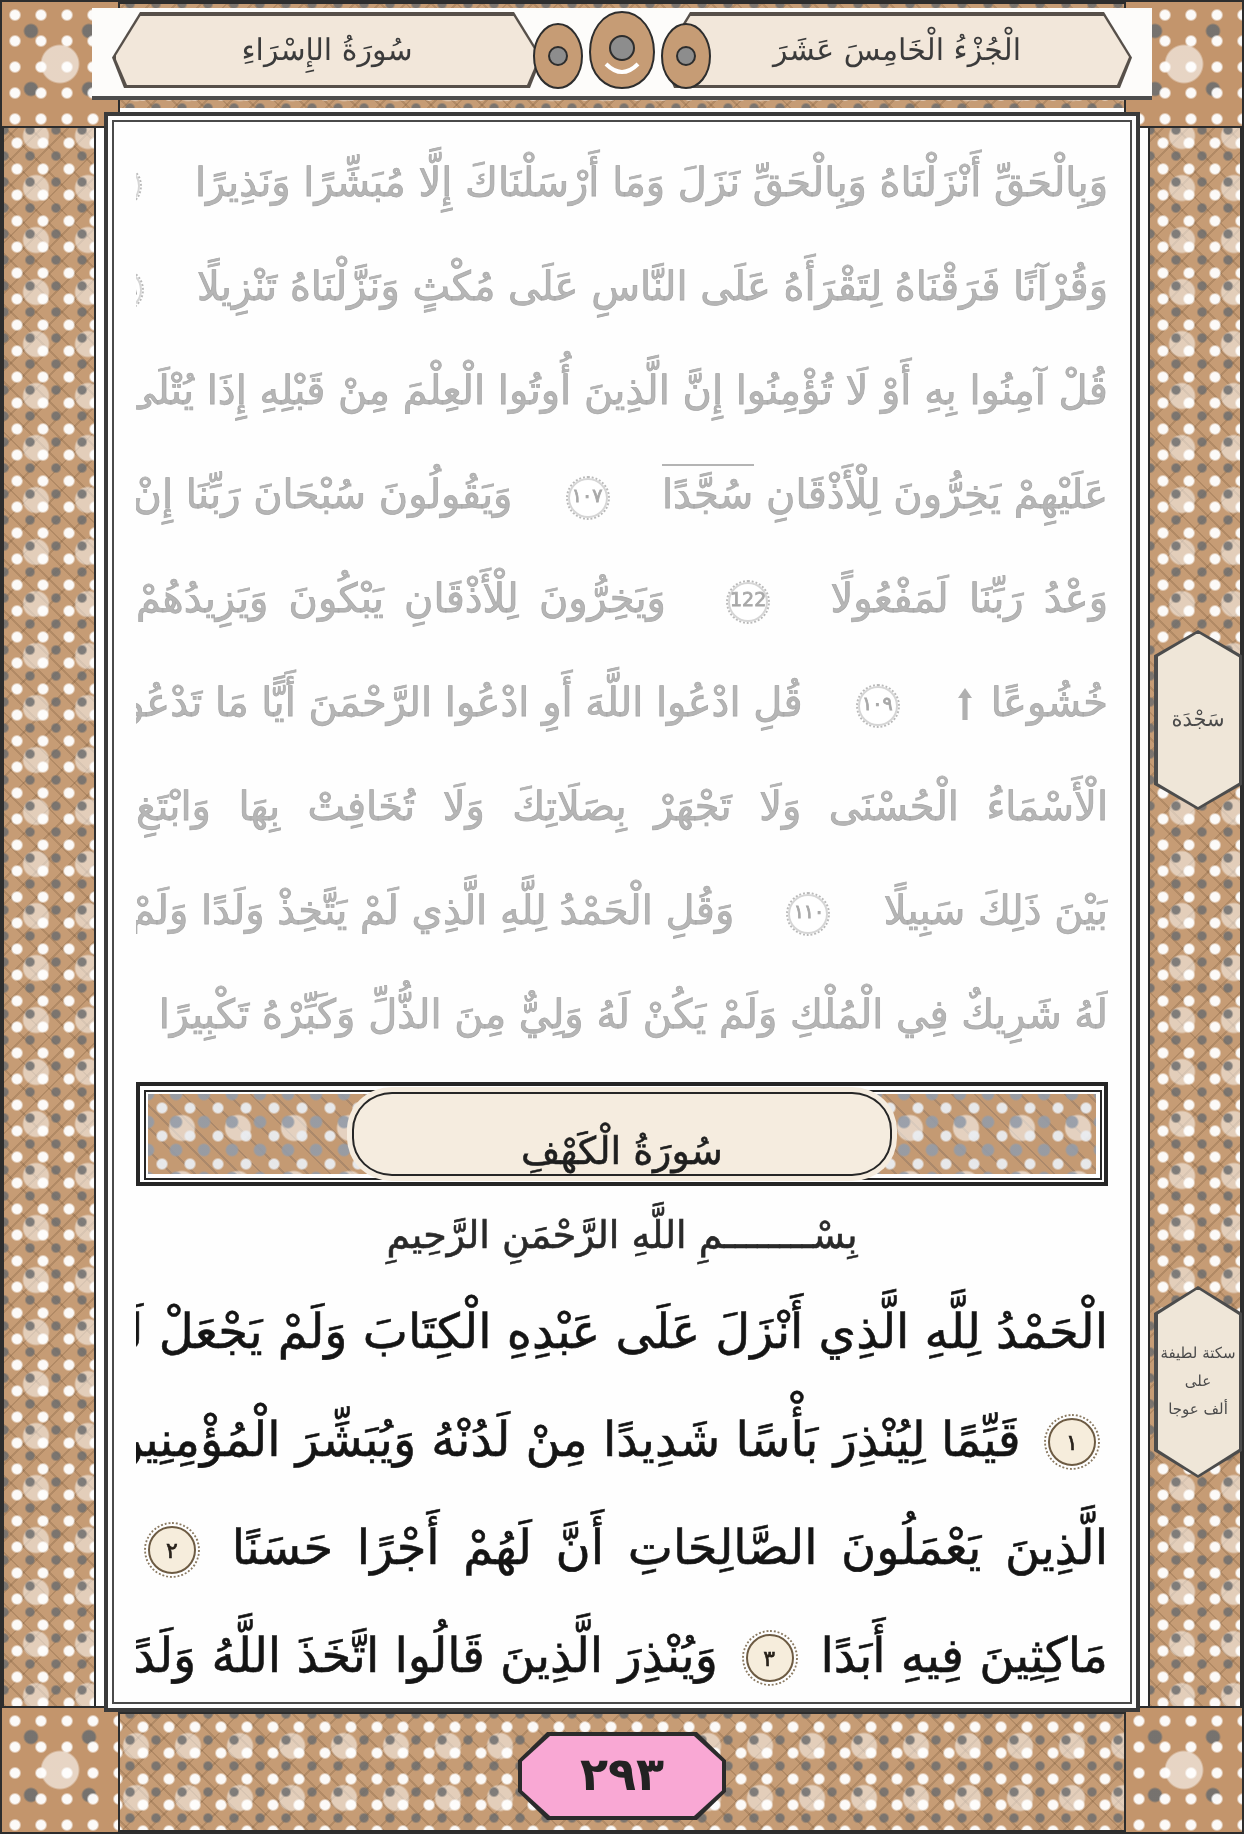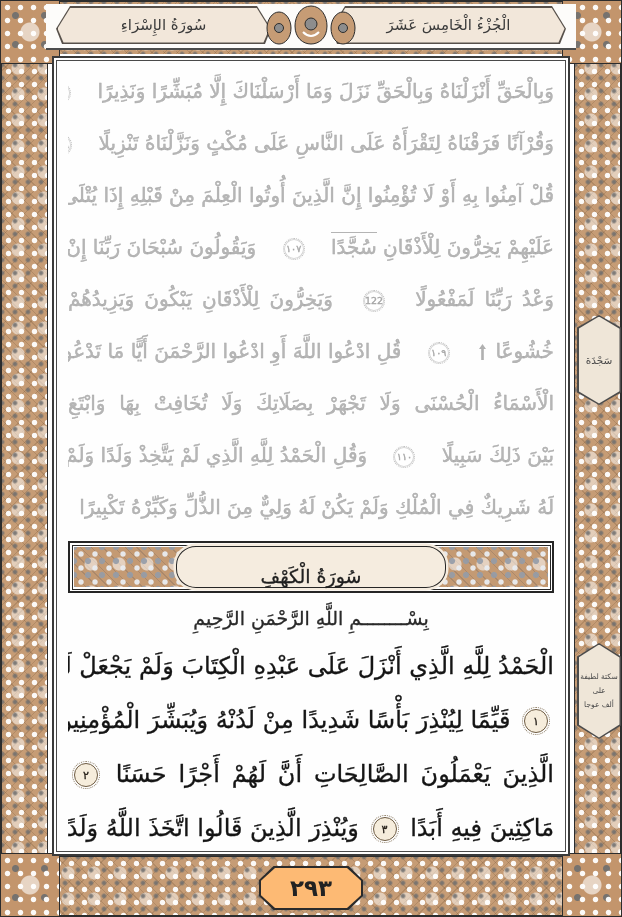--- a/index.html
+++ b/index.html
@@ -102,21 +102,21 @@
   .marker-sajdah{top:315px;height:90px;}
   .marker-sajdah .mi{font-size:10.5px;color:#4a4a4a;}
   .marker-saktah{top:643px;height:96px;}
   .marker-saktah .mi{font-size:7.5px;line-height:1.9;color:#4a4a4a;}
 
   
   .pagenum{position:absolute;left:50%;bottom:7px;transform:translateX(-50%);
     width:104px;height:44px;z-index:5;}
   .pagenum .po{position:absolute;inset:0;background:#2b2b2b;
     clip-path:polygon(14% 0,86% 0,100% 32%,100% 68%,86% 100%,14% 100%,0 68%,0 32%);}
-  .pagenum .pi{position:absolute;inset:2px;background:#fdba74;
+  .pagenum .pi{position:absolute;inset:2px;background:#f9a8d4;
     clip-path:polygon(14% 0,86% 0,100% 32%,100% 68%,86% 100%,14% 100%,0 68%,0 32%);
     display:flex;align-items:center;justify-content:center;}
   .pagenum .num{font-size:23px;font-weight:bold;color:#222;}
 </style>
 </head>
 <body>
 
 <div class="page">
 
   <div class="ob ob-top orn"></div>

